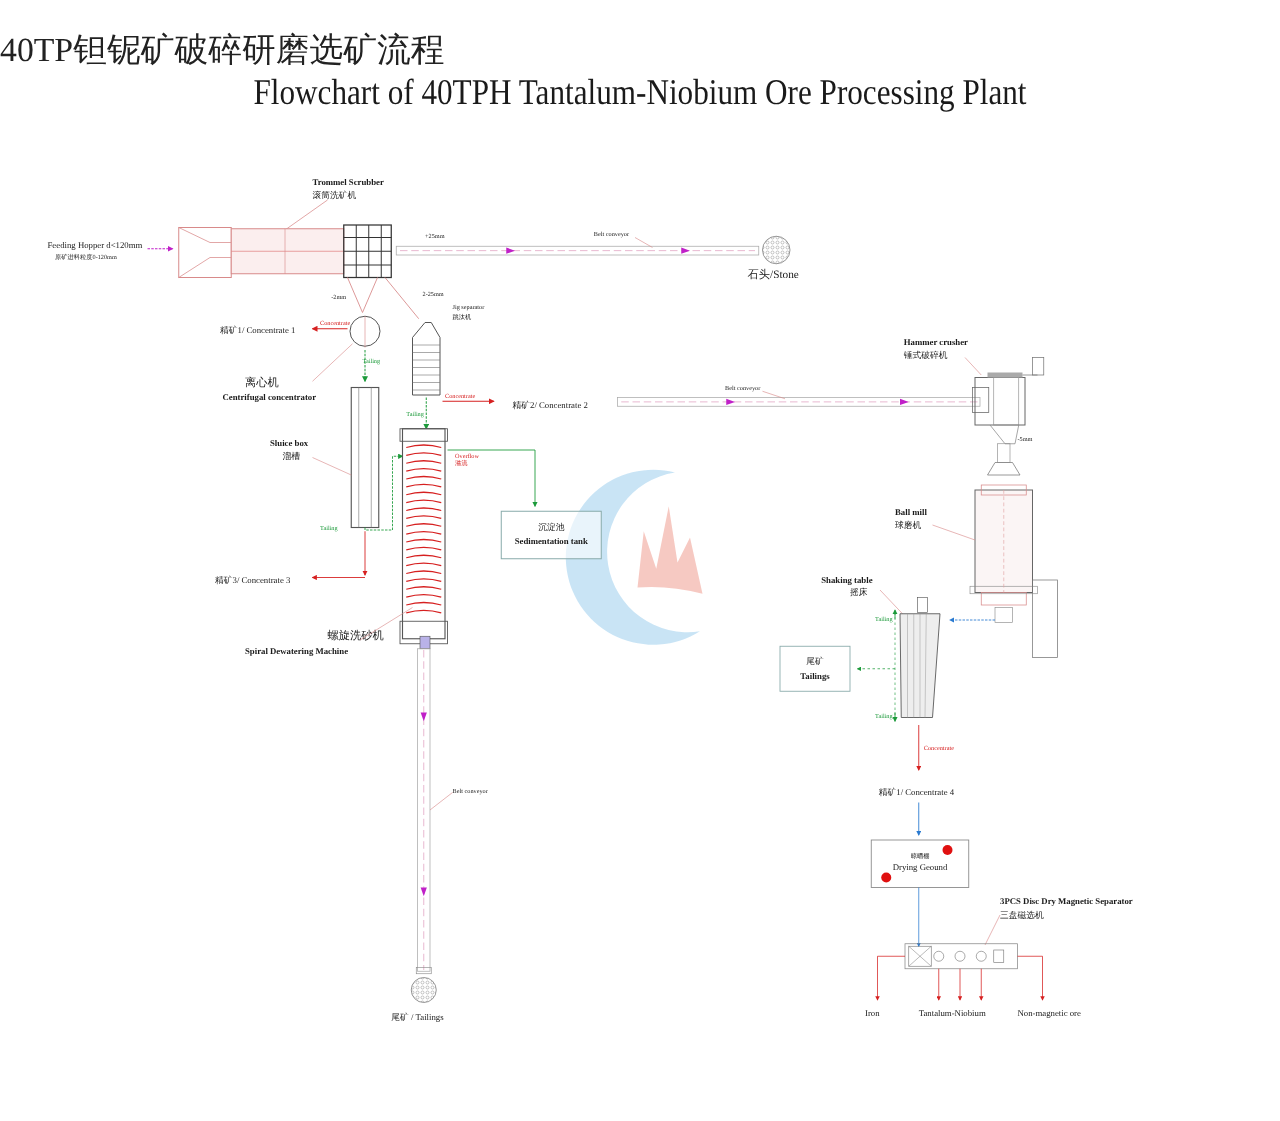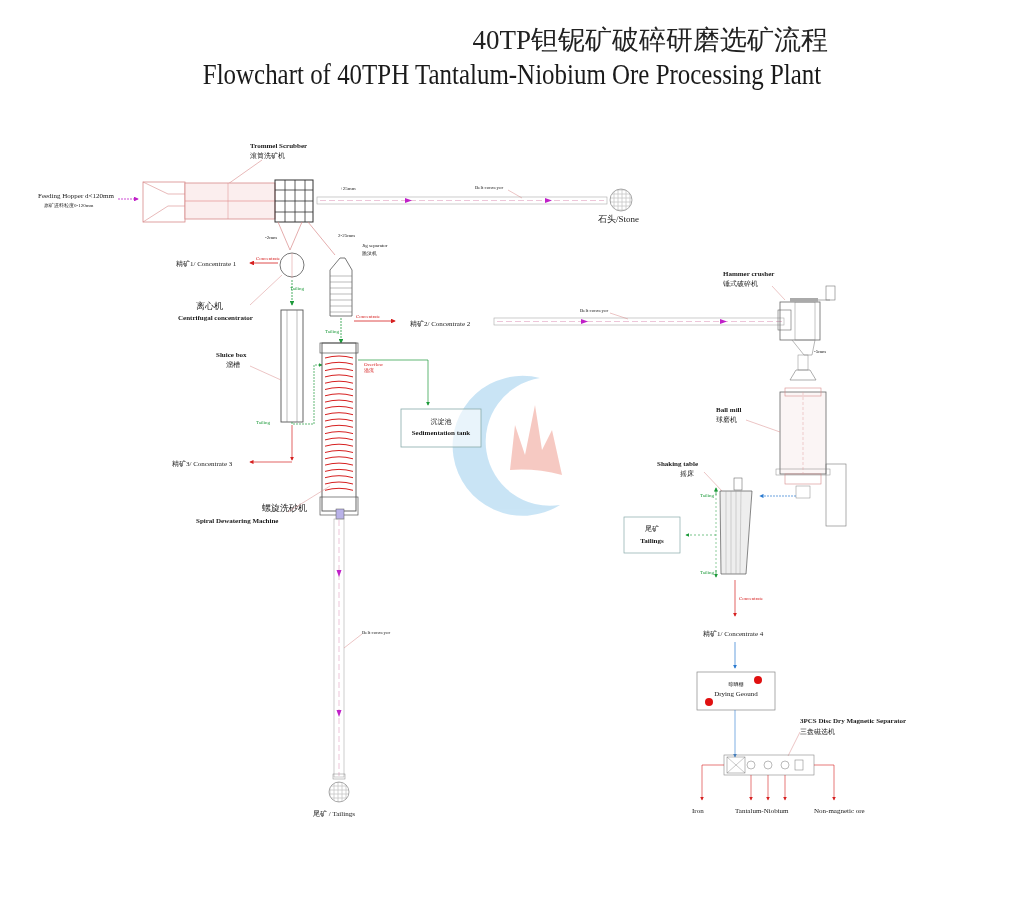--- a/index.html
+++ b/index.html
@@ -1,17 +1,17 @@
 <!DOCTYPE html>
 <html><head>
 <meta charset="utf-8">
 <style>
   html, body { margin: 0; padding: 0; background: #ffffff; }
   body { width: 1024px; height: 897px; position: relative; overflow: hidden; font-family: "Liberation Serif", serif; }
-  .title-cn { position: absolute; left: 0; width: 828px; top: 22px; text-align: right; font-size: 27px; color: #222; letter-spacing: 0px; font-family: "Liberation Serif", "DejaVu Serif", serif; }
+  .title-cn { position: absolute; left: 0; width: 828px; top: 22px; text-align: left; font-size: 27px; color: #222; letter-spacing: 0px; font-family: "Liberation Serif", "DejaVu Serif", serif; }
   .title-en { position: absolute; left: 0; width: 1024px; top: 58px; text-align: center; font-size: 29px; color: #1a1a1a; transform: scaleX(0.86); font-family: "Liberation Serif", serif; }
   svg#diagram { position: absolute; left: 0; top: 0; width: 1024px; height: 897px; }
   .lbl { font-family: "Liberation Serif", serif; fill: #1a1a1a; }
   .lbl-b { font-family: "Liberation Serif", serif; fill: #1a1a1a; font-weight: bold; }
   .small { font-size: 7px; }
   .tiny { font-size: 5px; }
   .med { font-size: 9px; }
   .red { fill: #d62020; }
   .green { fill: #1c9a3a; }
 </style>

